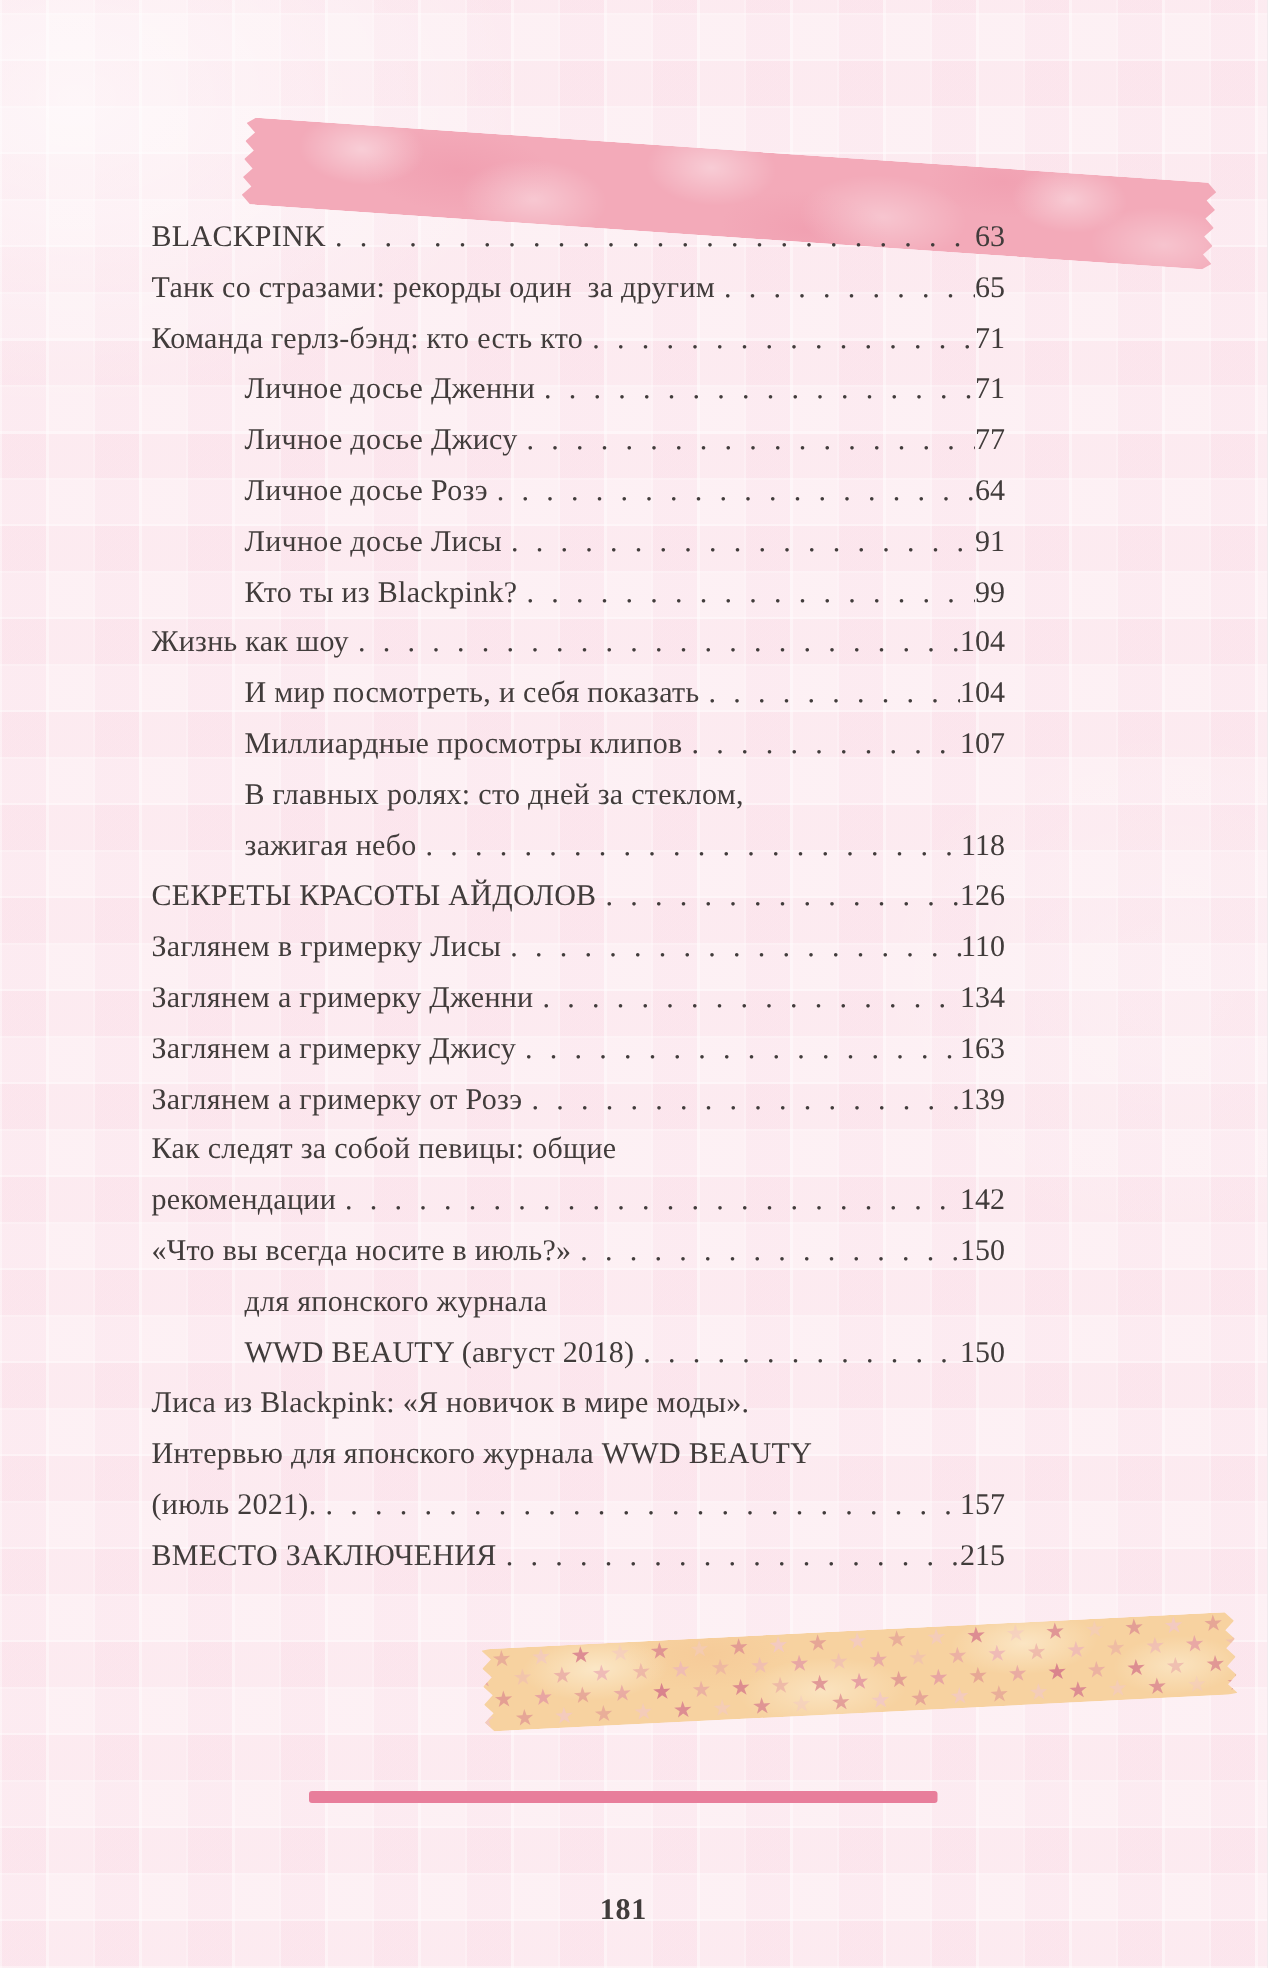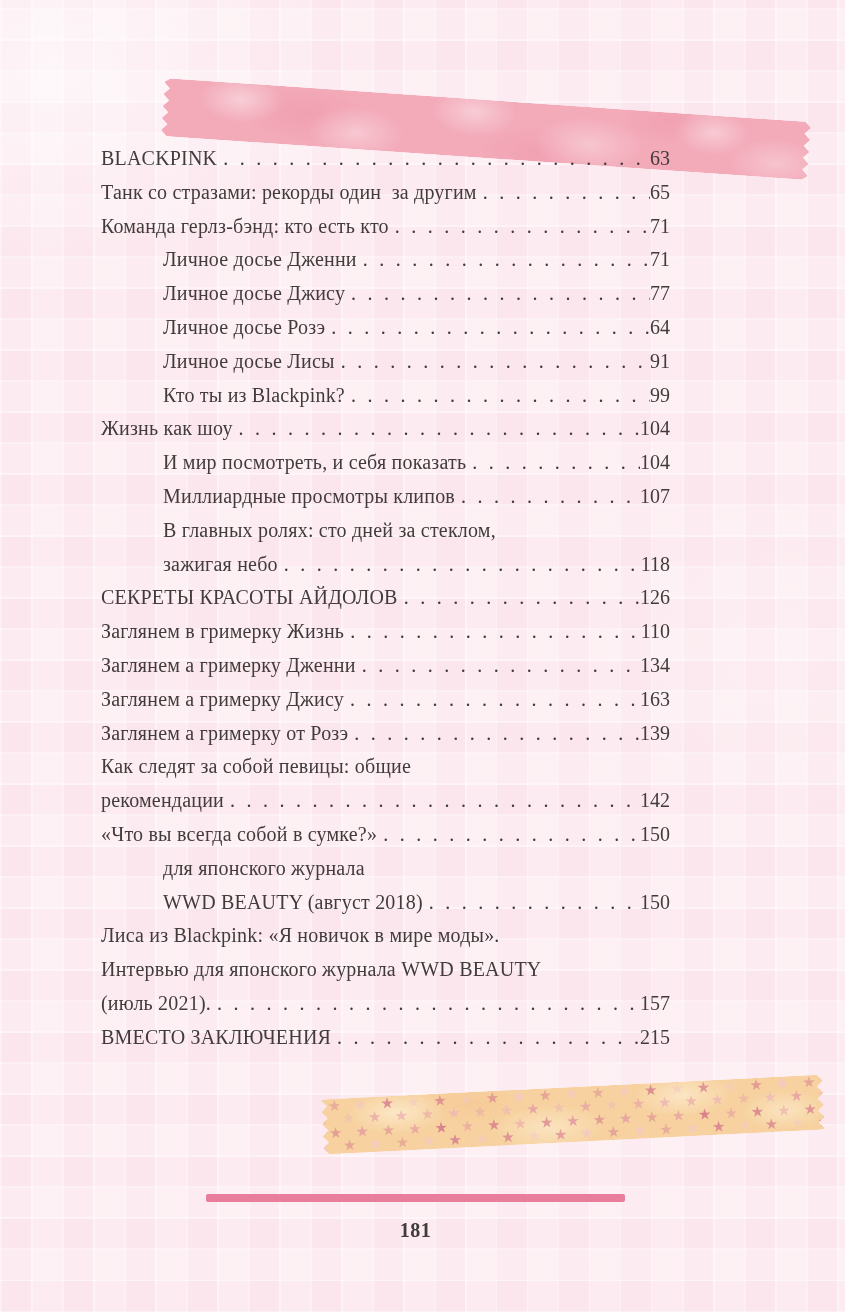--- a/index.html
+++ b/index.html
@@ -68,21 +68,21 @@
     letter-spacing:2.5px; word-spacing:1.5px;
   }
   .toc-page { flex:0 0 auto; text-align:left; }
 
   
   .footer-bar {
     position:absolute; left:206px; top:1194px; width:419px; height:8px;
     background:var(--bar-pink,#e87e9b); border-radius:2px; z-index:2;
   }
   .page-number {
-    position:absolute; left:206px; top:1219px; width:419px; z-index:2;
+    position:absolute; left:206px; top:1262px; width:419px; z-index:2;
     text-align:center; font-size:20px; font-weight:bold; letter-spacing:.5px;
   }
 </style>
 </head>
 <body>
 
 <div class="page">
 
   <div class="tape tape-top" style="clip-path: polygon(6px 0px, 642px 0px, 648px 6px, 642px 12px, 648px 18px, 642px 24px, 648px 30px, 642px 36px, 648px 42px, 642px 48px, 648px 54px, 642px 58px, 6px 58px, 0px 52px, 6px 46px, 0px 40px, 6px 34px, 0px 28px, 6px 22px, 0px 16px, 6px 10px, 0px 4px);"></div>
 
@@ -156,21 +156,21 @@
         <span class="toc-title">зажигая небо</span>
         <span class="toc-dots"></span>
         <span class="toc-page">118</span>
       </div>
       <div class="toc-row">
         <span class="toc-title">СЕКРЕТЫ КРАСОТЫ АЙДОЛОВ</span>
         <span class="toc-dots"></span>
         <span class="toc-page">126</span>
       </div>
       <div class="toc-row">
-        <span class="toc-title">Заглянем в гримерку Жизнь</span>
+        <span class="toc-title">Заглянем в гримерку Лисы</span>
         <span class="toc-dots"></span>
         <span class="toc-page">110</span>
       </div>
       <div class="toc-row">
         <span class="toc-title">Заглянем а гримерку Дженни</span>
         <span class="toc-dots"></span>
         <span class="toc-page">134</span>
       </div>
       <div class="toc-row">
         <span class="toc-title">Заглянем а гримерку Джису</span>
@@ -184,21 +184,21 @@
       </div>
       <div class="toc-row">
         <span class="toc-title">Как следят за собой певицы: общие</span>
       </div>
       <div class="toc-row">
         <span class="toc-title">рекомендации</span>
         <span class="toc-dots"></span>
         <span class="toc-page">142</span>
       </div>
       <div class="toc-row">
-        <span class="toc-title">«Что вы всегда собой в сумке?»</span>
+        <span class="toc-title">«Что вы всегда носите в июль?»</span>
         <span class="toc-dots"></span>
         <span class="toc-page">150</span>
       </div>
       <div class="toc-row indent">
         <span class="toc-title">для японского журнала</span>
       </div>
       <div class="toc-row indent">
         <span class="toc-title">WWD BEAUTY (август 2018)</span>
         <span class="toc-dots"></span>
         <span class="toc-page">150</span>

